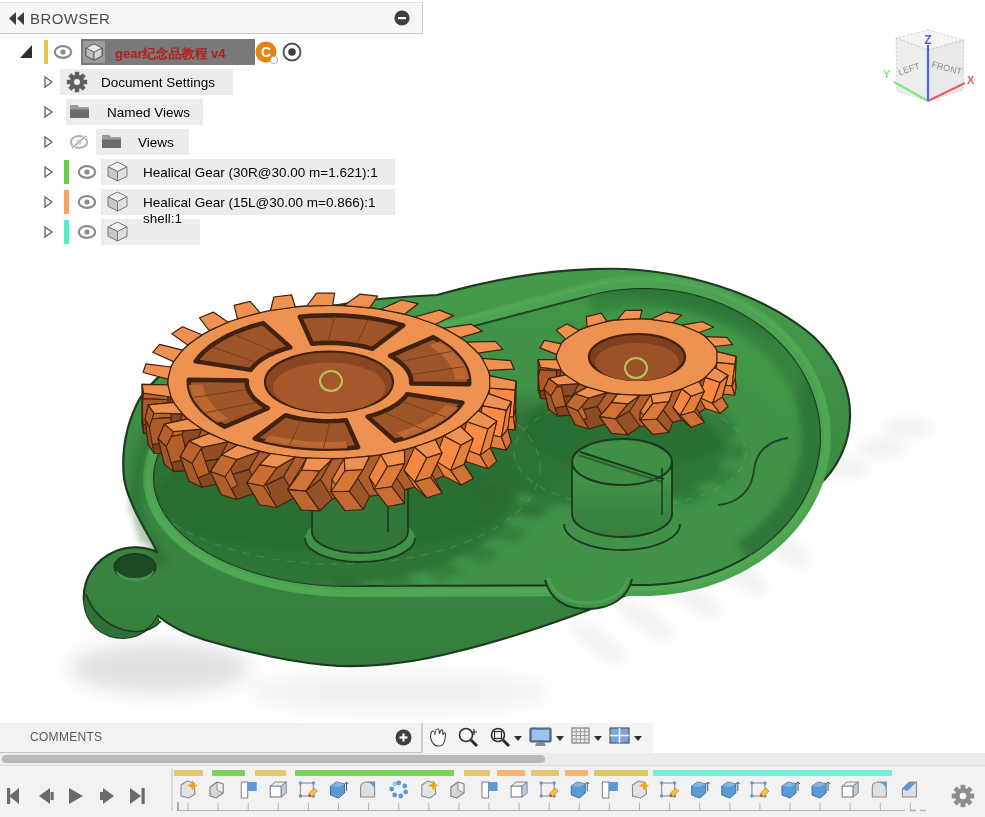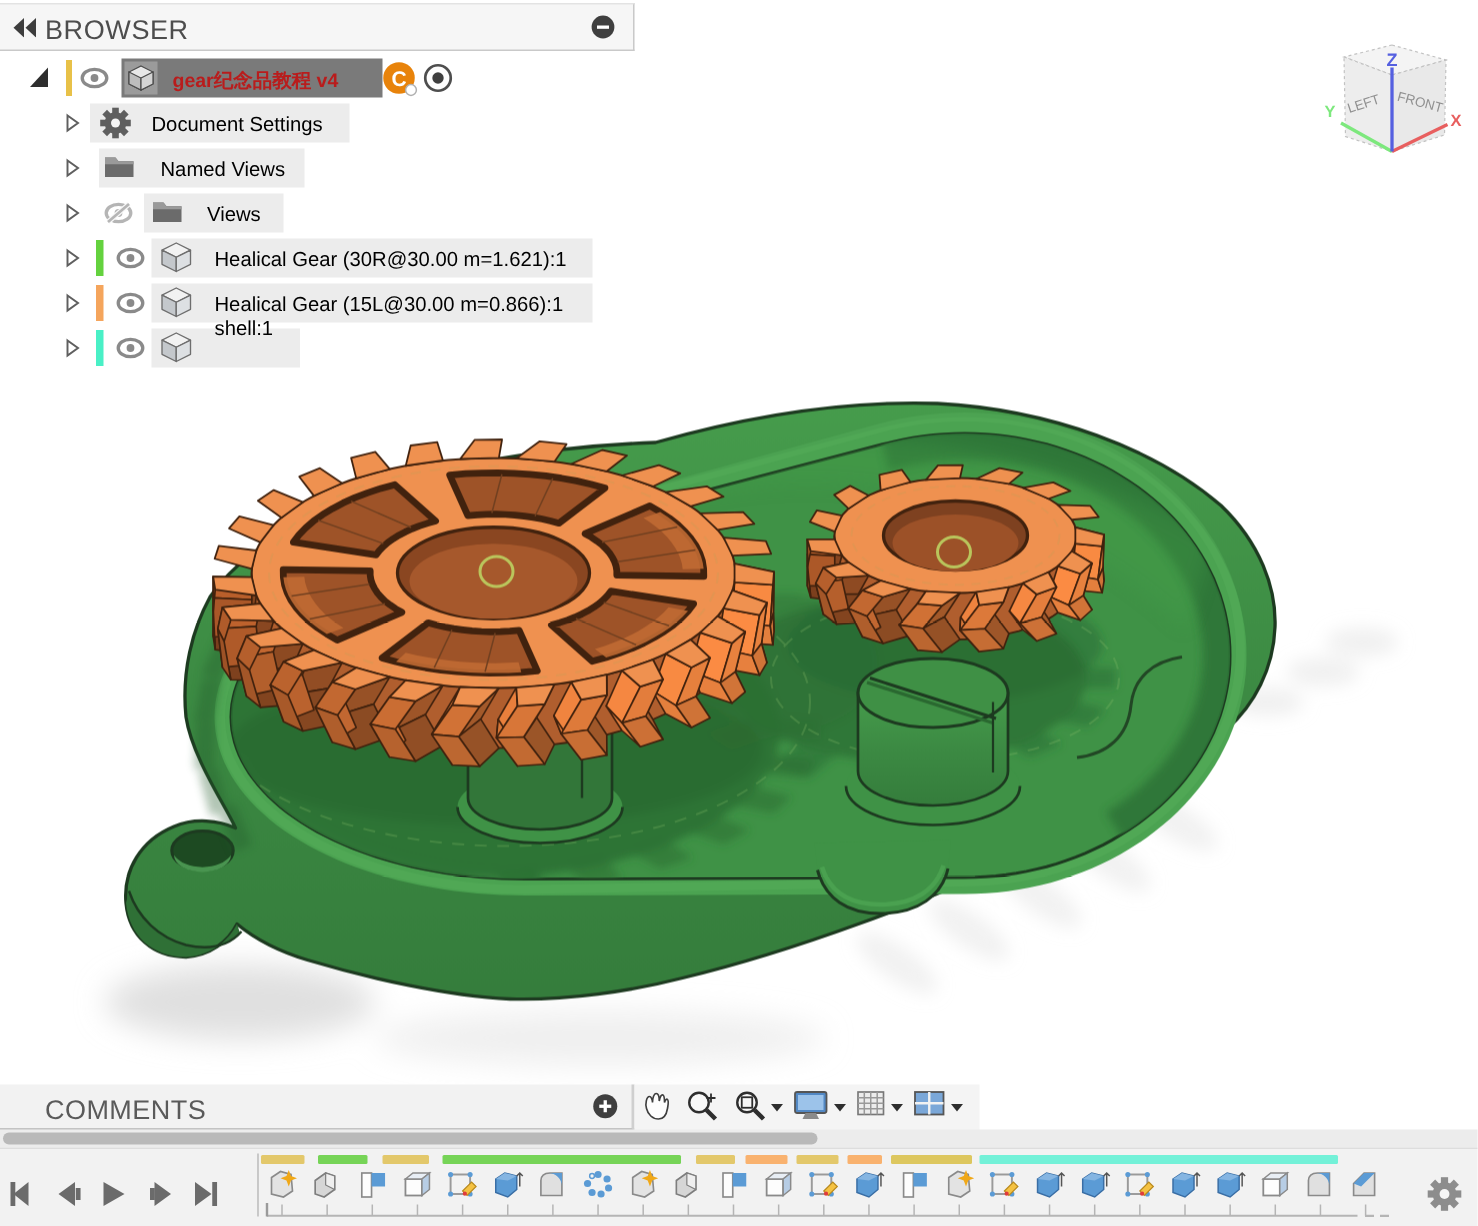--- a/index.html
+++ b/index.html
@@ -1,21 +1,21 @@
 <!DOCTYPE html>
 <html><head><meta charset="utf-8"><style>
 html,body{margin:0;padding:0;width:985px;height:817px;overflow:hidden;background:#fff;
 font-family:"Liberation Sans",sans-serif;-webkit-font-smoothing:antialiased;}
 .abs{position:absolute;}
 #browser{left:0;top:2px;width:422px;height:30px;background:#f6f6f6;border-right:1px solid #c9c9c9;border-bottom:1px solid #c9c9c9;border-top:1px solid #e3e3e3;}
-#browser .title{position:absolute;left:30px;top:7px;font-size:18px;color:#4d4d4d;letter-spacing:0.4px;}
+#browser .title{position:absolute;left:30px;top:7px;font-size:15px;color:#4d4d4d;letter-spacing:0.4px;}
 .lbl{position:absolute;font-size:13.5px;color:#000000;white-space:nowrap;}
 .bg{position:absolute;background:#ececec;height:26px;}
 #comments{left:0;top:723px;width:421px;height:29px;background:#f2f2f2;border-right:2px solid #cfcfcf;border-bottom:2px solid #c3c3c3;}
-#comments .title{position:absolute;left:30px;top:7px;font-size:18px;color:#5a5a5a;letter-spacing:0.3px;}
+#comments .title{position:absolute;left:30px;top:7px;font-size:12px;color:#5a5a5a;letter-spacing:0.3px;}
 #navbar{left:423px;top:723px;width:230px;height:31px;background:#f4f4f4;}
 #scrolltrack{left:0;top:753px;width:985px;height:12px;background:#ececec;}
 #scrollthumb{left:2px;top:755px;width:543px;height:8px;background:#b9b9b9;border-radius:4px;}
 #timeline{left:0;top:765px;width:985px;height:52px;background:#f2f2f2;border-top:1px solid #ddd;}
 </style></head><body>
 <svg width="985" height="817" viewBox="0 0 985 817" style="position:absolute;left:0;top:0">
 <defs>
       <filter id="blur6" x="-50%" y="-50%" width="200%" height="200%">
         <feGaussianBlur stdDeviation="6"></feGaussianBlur>
       </filter>

